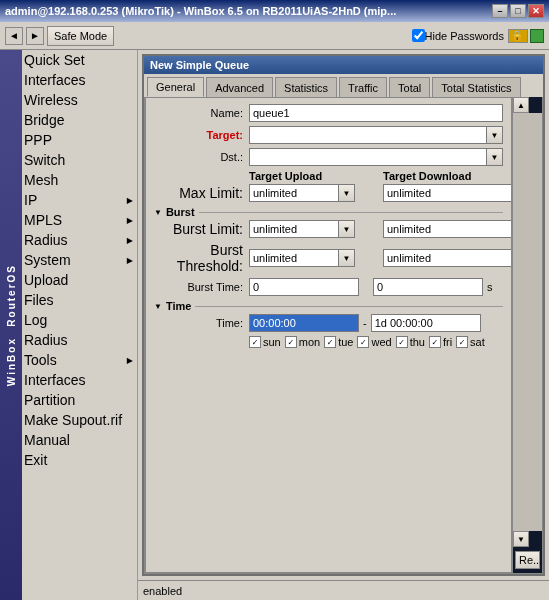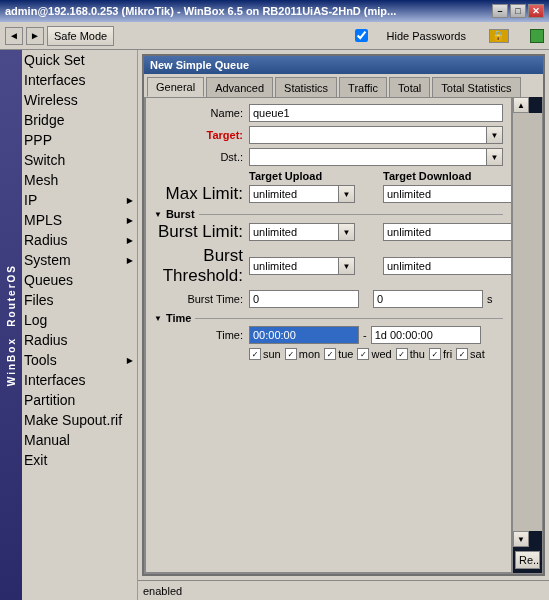--- a/index.html
+++ b/index.html
@@ -45,21 +45,21 @@
       display: flex; align-items: center;
     }
     .toolbar-icon {
       width: 18px; height: 18px;
       background: #d4d0c8;
       border: 1px solid #888;
       display: flex; align-items: center; justify-content: center;
       cursor: pointer; font-size: 10px;
     }
     .hide-passwords {
-      display: flex; align-items: center; gap: 19px; margin-left: auto;
+      display: flex; align-items: center; gap: 0; margin-left: auto;
     }
     .lock-icon {
       width: 20px; height: 16px;
       background: #d4a000;
       border: 1px solid #888;
       display: flex; align-items: center; justify-content: center;
     }
 
     
     .main { display: flex; height: calc(600px - 22px - 28px); }
@@ -233,21 +233,21 @@
     
     .dual-row {
       display: flex;
       align-items: center;
       margin-bottom: 4px;
     }
     .dual-label {
       width: 95px;
       text-align: right;
       padding-right: 6px;
-      font-size: 17px;
+      font-size: 14px;
       flex-shrink: 0;
     }
     .dual-fields {
       display: flex;
       align-items: center;
       flex: 1;
       gap: 0;
     }
     .small-dropdown {
       display: flex;
@@ -500,21 +500,21 @@
       <span class="sidebar-label">Radius</span>
       <span class="sidebar-arrow">▶</span>
     </div>
     <div class="sidebar-item">
       <span class="sidebar-icon icon-system">⚙</span>
       <span class="sidebar-label">System</span>
       <span class="sidebar-arrow">▶</span>
     </div>
     <div class="sidebar-item">
       <span class="sidebar-icon icon-queues">📋</span>
-      <span class="sidebar-label">Queues</span>
+      <span class="sidebar-label">Upload</span>
     </div>
     <div class="sidebar-item">
       <span class="sidebar-icon icon-files">📁</span>
       <span class="sidebar-label">Files</span>
     </div>
     <div class="sidebar-item">
       <span class="sidebar-icon icon-log">📄</span>
       <span class="sidebar-label">Log</span>
     </div>
     <div class="sidebar-item">

